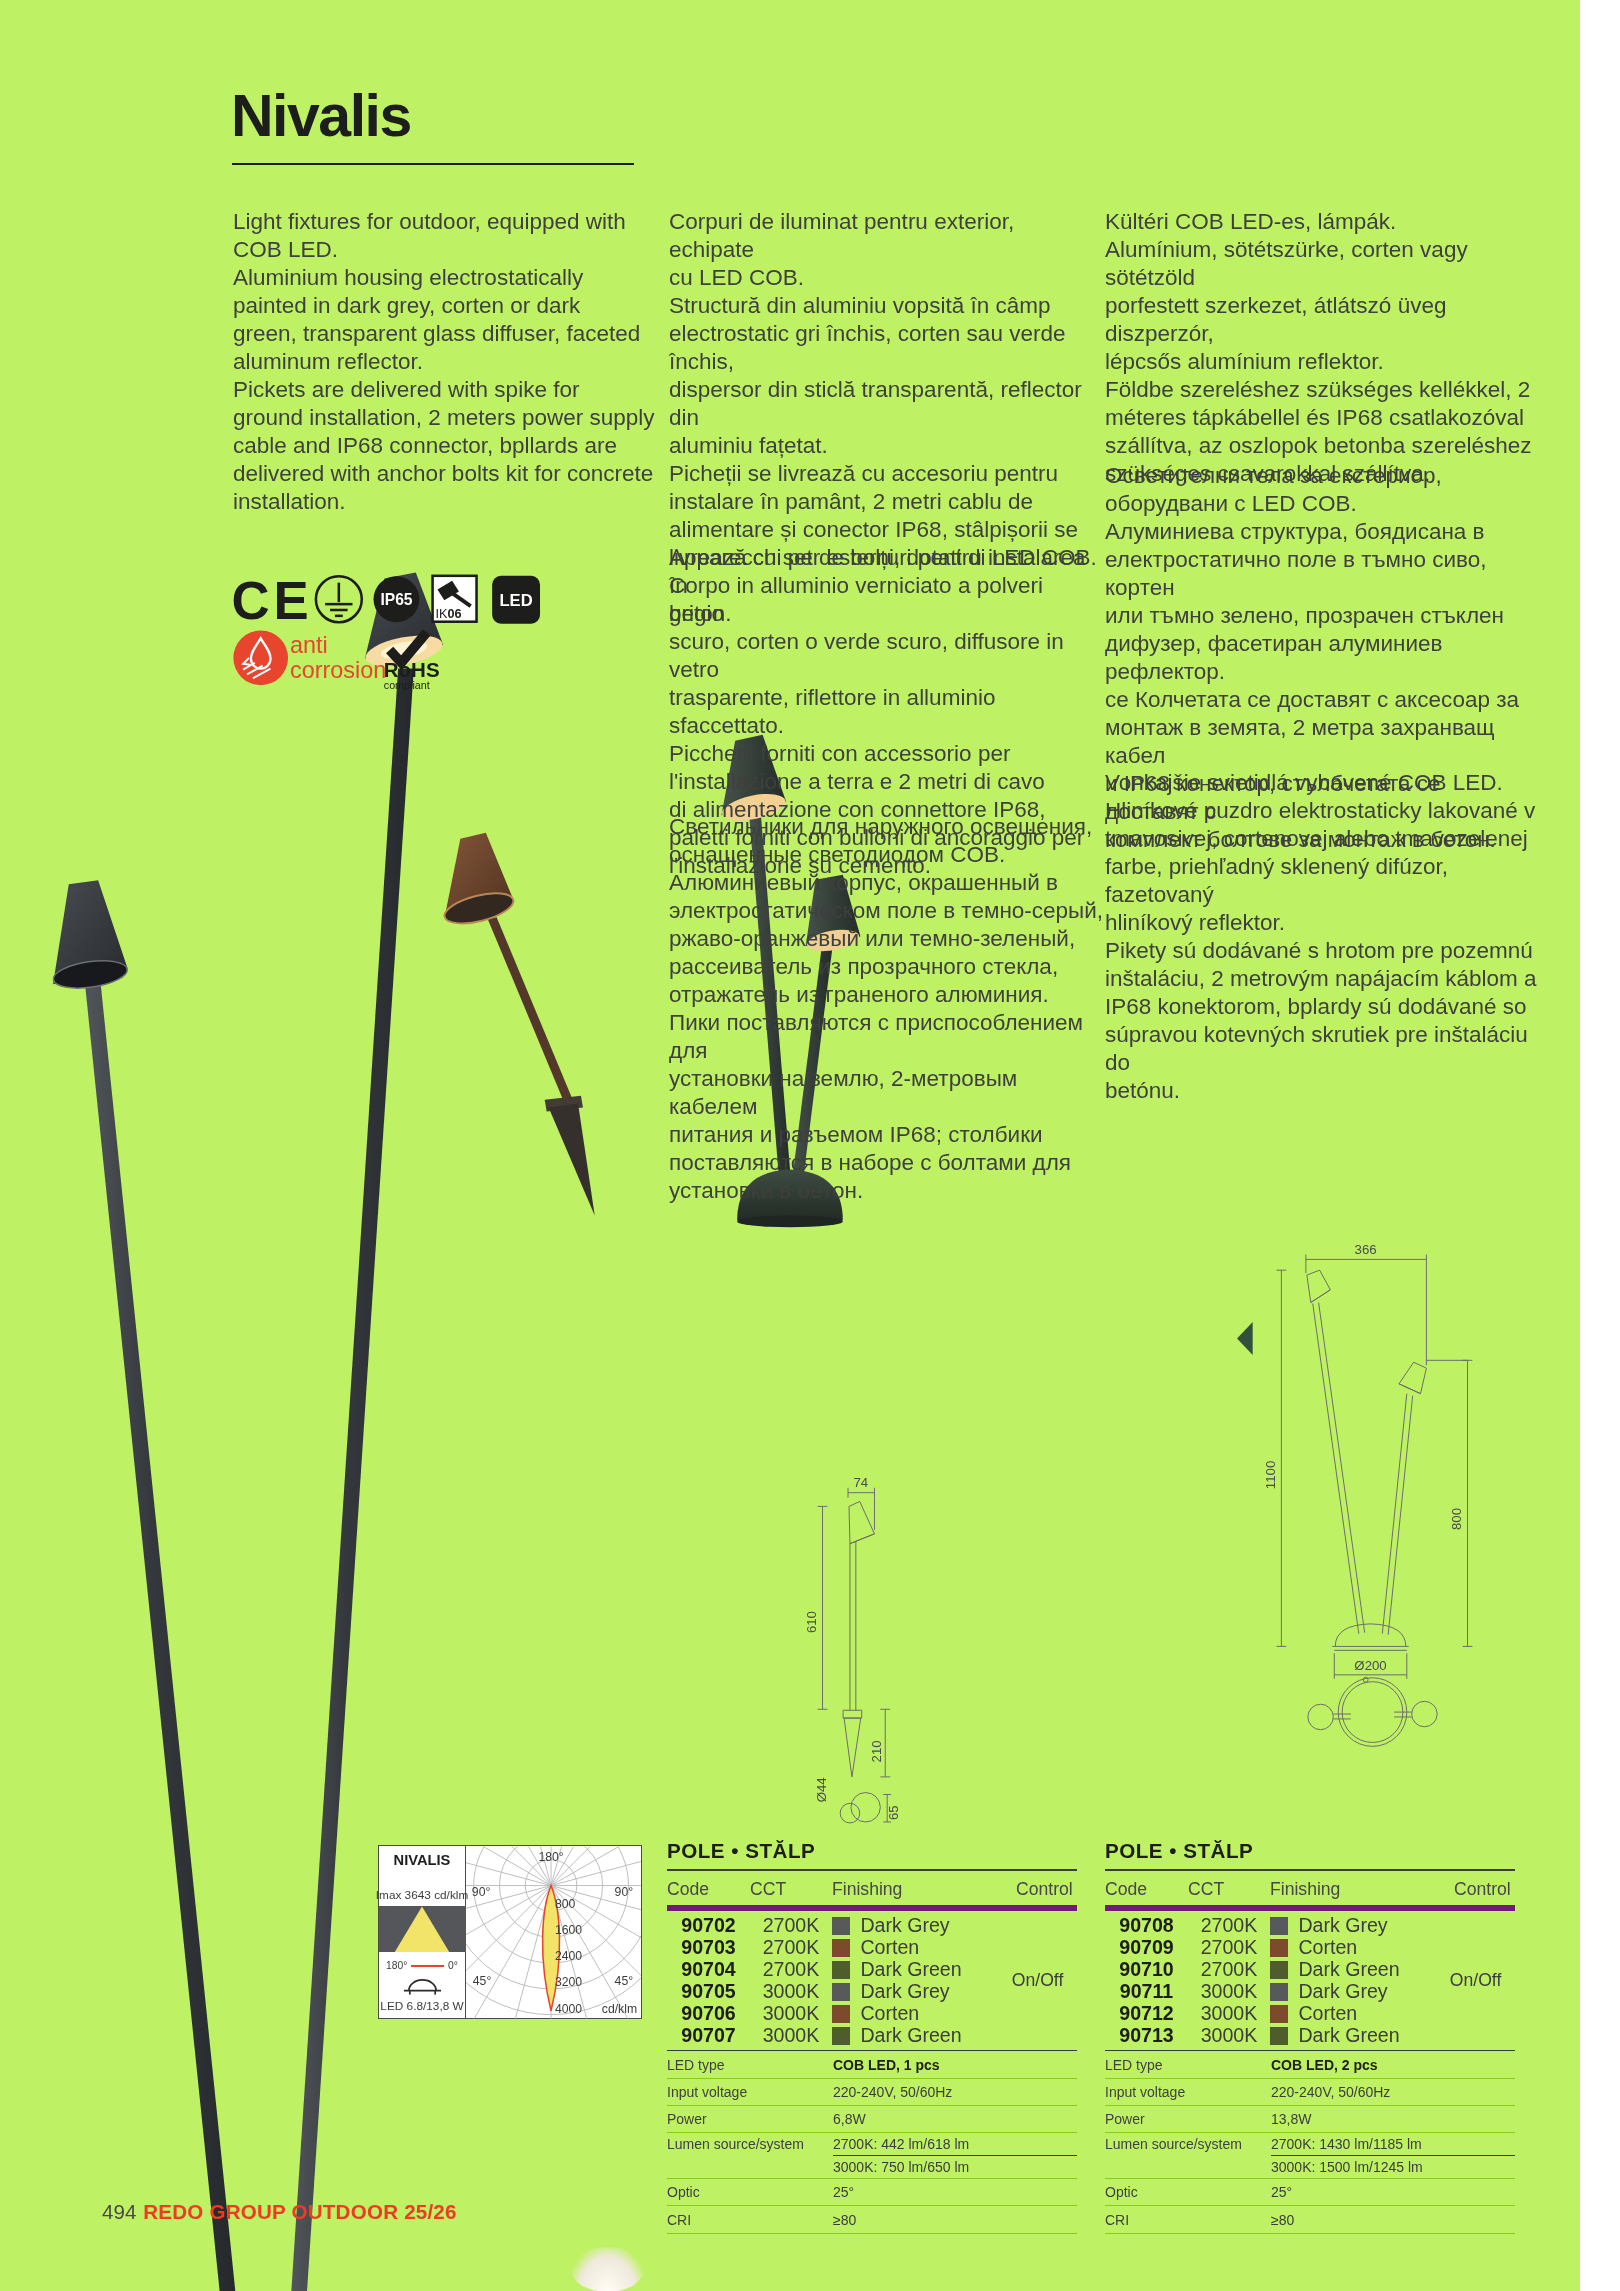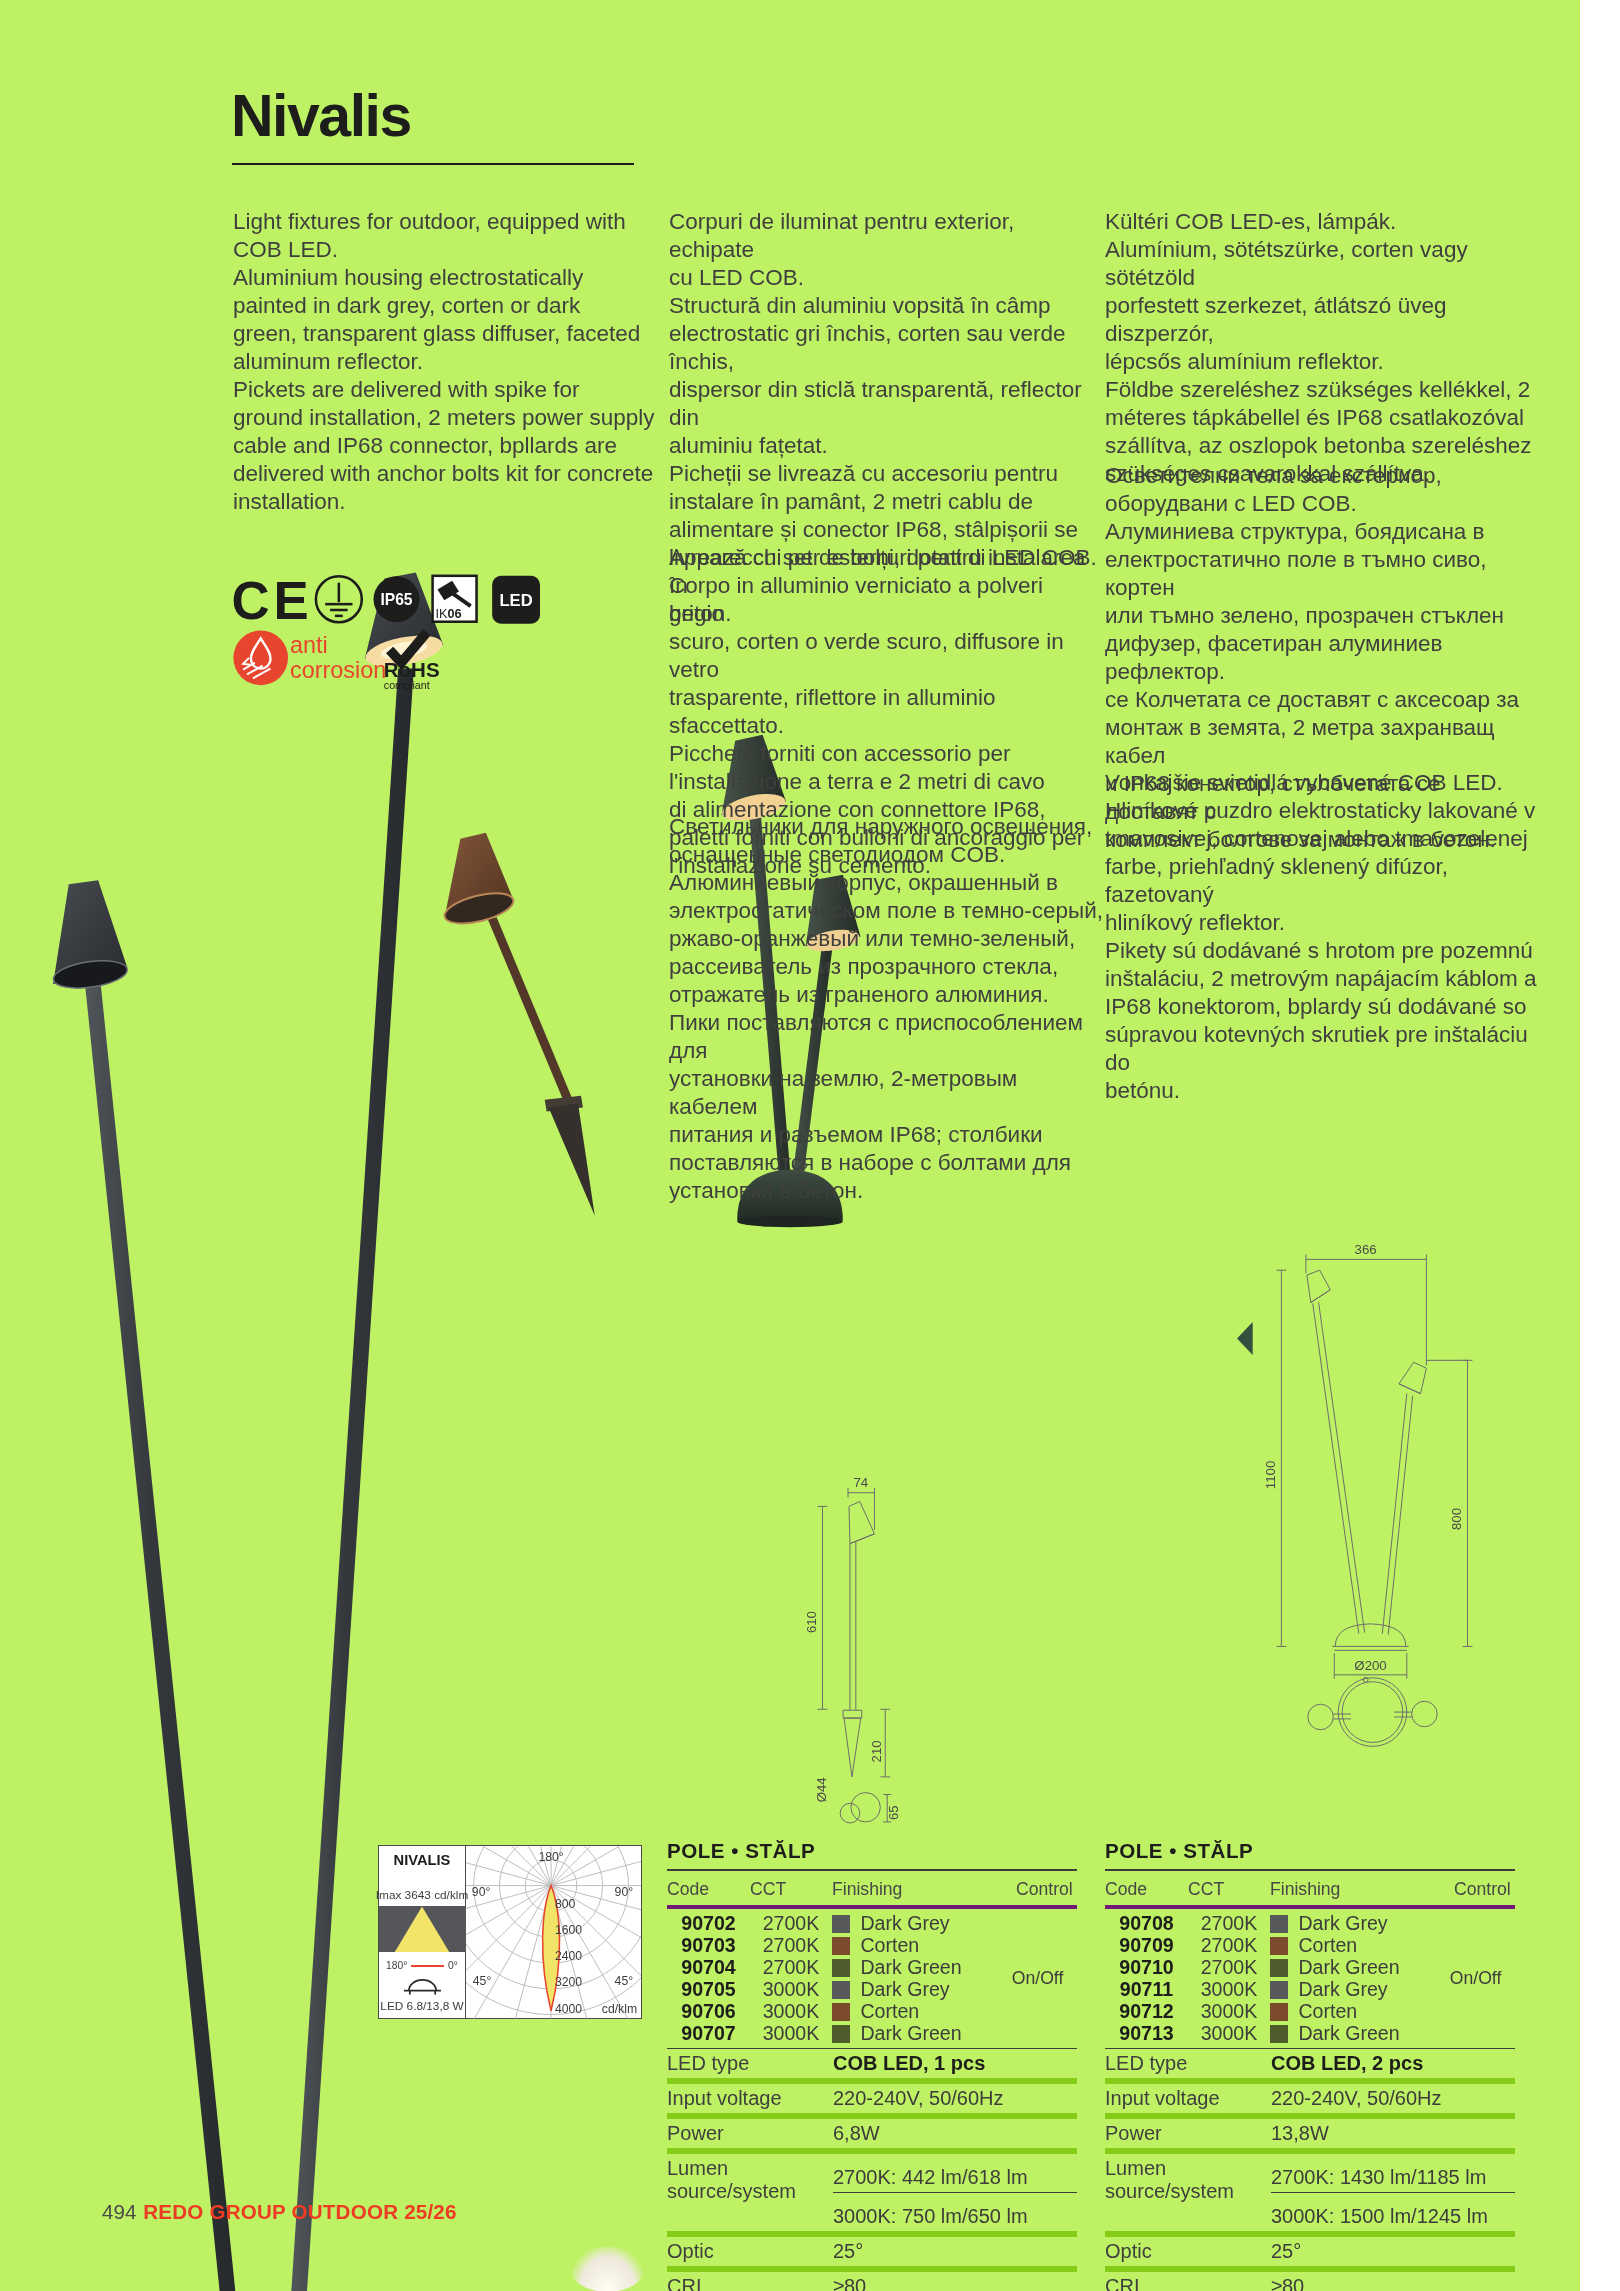--- a/index.html
+++ b/index.html
@@ -51,30 +51,30 @@
   .ph-lamp{font-size:11.8px;margin-top:2.9px;white-space:nowrap;text-align:center;}
   .ph-right{width:175px;position:relative;}
   .polar text{fill:#3c3c3b;font-size:12.5px;font-family:"Liberation Sans",sans-serif;}
   
   .ptable{position:absolute;width:410px;color:#3c3c3b;}
   #table-1{left:667px;top:1839px;}
   #table-2{left:1105px;top:1839px;}
   .pt-title{font-size:20.6px;font-weight:700;letter-spacing:0.5px;color:#1d1d1b;padding-bottom:5.9px;
             border-bottom:2px solid #3c3c3b;}
   .pt-cols{display:grid;grid-template-columns:83px 82px 184px 60px;padding:7.8px 0 4.9px;
-           border-bottom:4px solid #701a75;font-size:17.6px;color:#474746;}
+           border-bottom:6px solid #701a75;font-size:17.6px;color:#474746;}
   .pt-cols .right{padding-right:13.7px;}
   .pt-rows{position:relative;border-bottom:1.5px solid #3c3c3b;padding:3.9px 0;}
   .pt-row{display:grid;grid-template-columns:83px 82px 244px;height:22px;align-items:center;font-size:19.6px;text-align:center;}
   .pt-code{font-weight:700;color:#1d1d1b;}
   .pt-fin{display:flex;align-items:center;gap:10.8px;}
   .swatch{width:17.6px;height:17.6px;display:inline-block;flex:none;}
   .pt-onoff{position:absolute;right:13.7px;top:50%;transform:translateY(-50%);font-size:17.6px;}
-  .pt-spec{display:grid;grid-template-columns:166px 1fr;border-bottom:6px solid #84cc16;
-           padding:2.9px 0;min-height:20.6px;align-items:center;font-size:20px;}
+  .pt-spec{display:grid;grid-template-columns:166px 1fr;border-bottom:1px solid #84cc16;
+           padding:2.9px 0;min-height:20.6px;align-items:center;font-size:14px;}
   .pt-spec .sl{color:#3f3f3e;}
   .pt-spec.double .sl{align-self:start;}
   .sv-underline{border-bottom:1px solid #3c3c3b;padding-bottom:2.9px;}
   .pt-spec.double .sv2{padding-top:2.9px;}
   
   .footer{position:absolute;left:102px;top:2200px;font-size:20.6px;white-space:nowrap;}
   .footer .num{color:#4a4a49;font-weight:400;margin-right:6.9px;}
   .footer .brand{color:#ef3b24;font-weight:700;letter-spacing:0.2px;}
 </style>
 </head>

